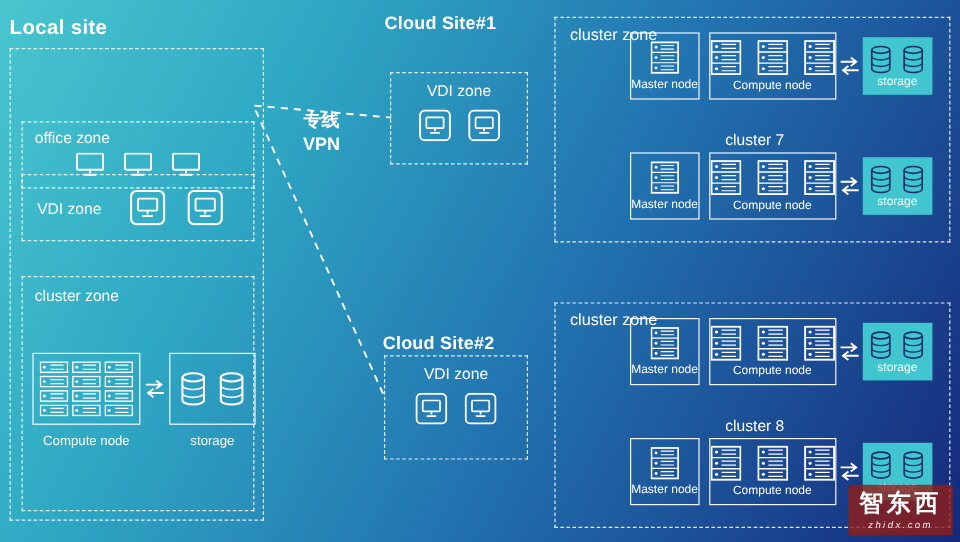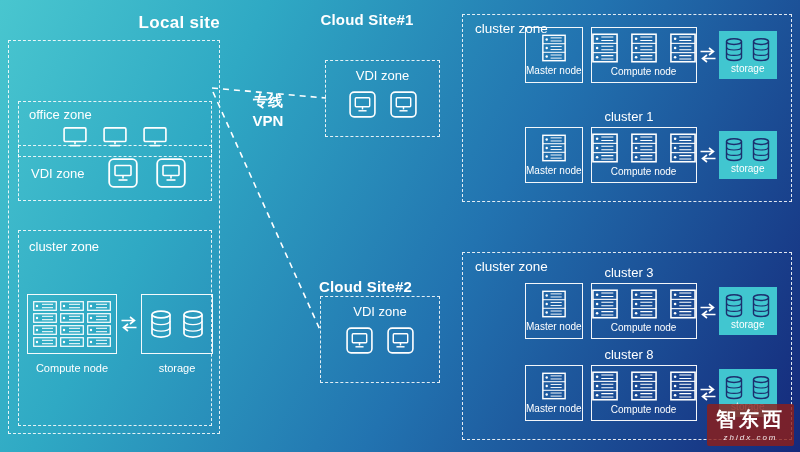--- a/index.html
+++ b/index.html
@@ -7,21 +7,21 @@
   body { font-family:"Liberation Sans", sans-serif; }
   .stage{
     position:relative; width:800px; height:452px; overflow:hidden; color:#fff;
     background:linear-gradient(118deg,#49c6cf 0%,#2fa9c4 26%,#2273b0 58%,#15297b 100%);
   }
   .abs{ position:absolute; }
   .dashed{ border:1.6px dashed rgba(255,255,255,.88); }
   .solidb{ border:1.3px solid rgba(255,255,255,.95); }
   .connectors{ position:absolute; left:0; top:0; pointer-events:none; }
 
-  .site-title{ font-size:17px; font-weight:bold; text-align:right; letter-spacing:.3px; }
+  .site-title{ font-size:17px; font-weight:bold; text-align:left; letter-spacing:.3px; }
   .cloud-title{ font-size:15px; font-weight:bold; text-align:center; letter-spacing:.2px; }
   .zone-label{ font-size:13px; color:#fff; }
   .vpn{ font-size:15px; font-weight:bold; text-align:center; line-height:1.3; }
 
   
   .office-zone{ display:flex; flex-direction:column; }
   .office-zone .zone-label{ padding:5px 0 0 10px; }
   .office-icons{ display:flex; justify-content:center; gap:16px; margin-top:5px; }
 
   .vdi-local{ display:flex; align-items:center; padding-left:12px; }
@@ -286,21 +286,21 @@
             <svg class="ic cyl-ic" style="color:#1c2f6e">
                 <use href="#cyl"></use>
               </svg>
           </div>
           <div class="box-label">storage</div>
         </div>
       </div>
     </div>
 
     <div class="abs cluster" style="left:18px; top:94px;">
-      <div class="cluster-title">cluster 1</div>
+      <div class="cluster-title">cluster 7</div>
       <div class="cluster-row">
         <div class="node-box master solidb">
           <svg class="ic rack-ic-m">
               <use href="#rack"></use>
             </svg>
           <div class="box-label">Master node</div>
         </div>
         <div class="node-box compute solidb">
           <div class="rack-row">
             <svg class="ic rack-ic">
@@ -332,21 +332,20 @@
           <div class="box-label">storage</div>
         </div>
       </div>
     </div>
   </div>
 
   <div class="abs dashed rzone" style="left:462px; top:252px; width:330px; height:188px;">
     <div class="zone-label">cluster zone</div>
 
     <div class="abs cluster" style="left:18px; top:12px;">
-      <div class="cluster-title">cluster 3</div>
       <div class="cluster-row">
         <div class="node-box master solidb">
           <svg class="ic rack-ic-m">
               <use href="#rack"></use>
             </svg>
           <div class="box-label">Master node</div>
         </div>
         <div class="node-box compute solidb">
           <div class="rack-row">
             <svg class="ic rack-ic">

